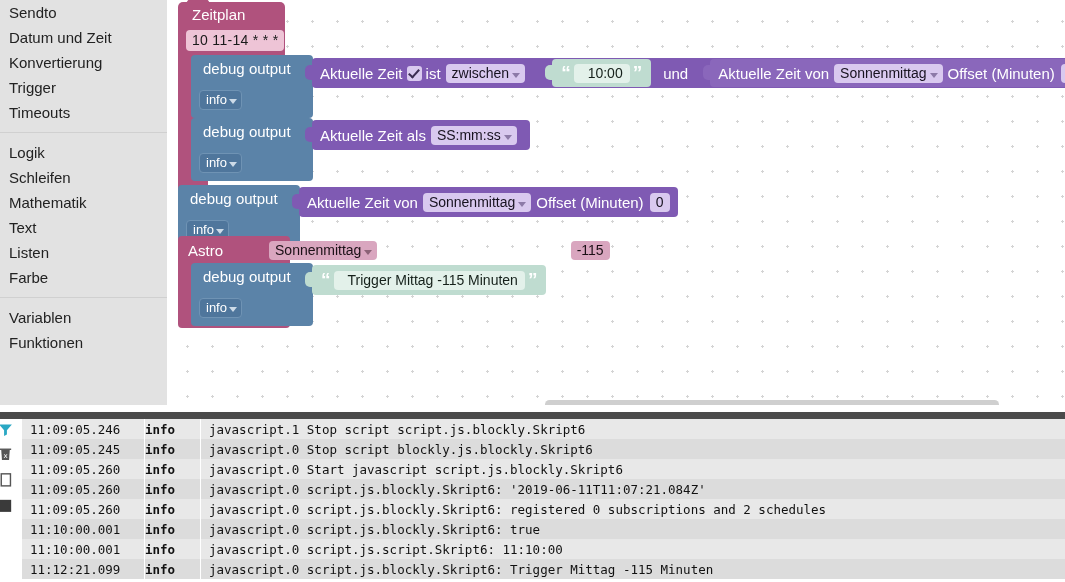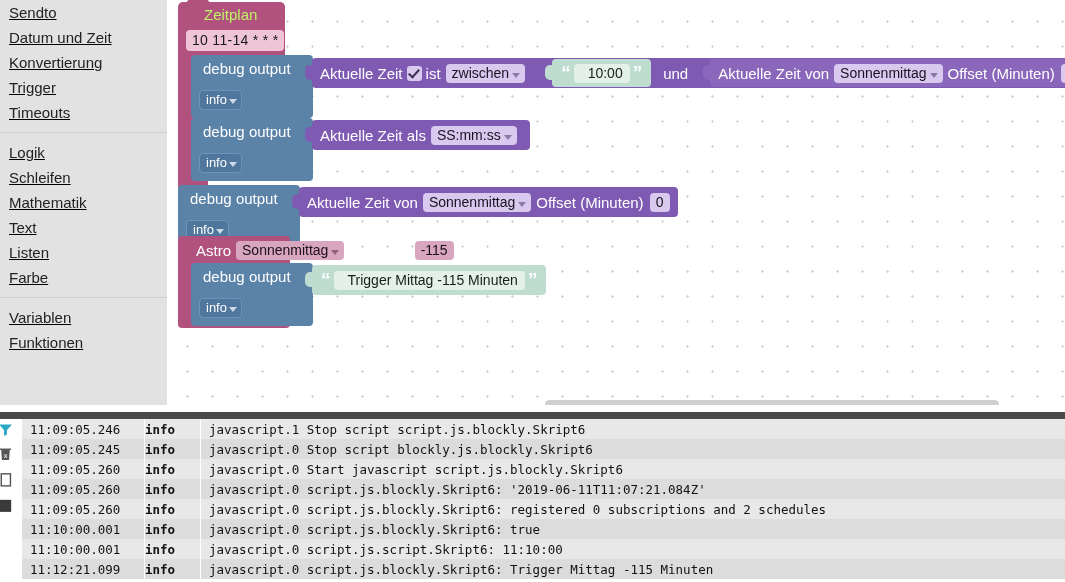--- a/index.html
+++ b/index.html
@@ -15,21 +15,20 @@
     overflow: hidden;
   }
 
   
   #sidebar {
     position: absolute; left: 0; top: 0;
     width: 167px; height: 414px;
     background: #e2e2e2;
     box-sizing: border-box;
     padding-top: 0px;
-    text-decoration: underline;
   }
   .tb-group { padding: 0; }
   .tb-sep {
     height: 1px; background: #d0d0d0;
     margin: 7px 0 7px 0;
   }
   .tb-item {
     font-size: 15px;
     color: #222222;
     padding: 4px 0 4px 9px;
@@ -63,22 +62,22 @@
     background: #b0527d;
     border-radius: 5px 5px 6px 6px;
   }
   #zeitplan .hat-bump {
     position: absolute; left: 7px; top: -4px;
     width: 26px; height: 9px;
     background: #b0527d;
     border-radius: 13px 13px 0 0;
   }
   .zt-title {
-    position: absolute; left: 26px; top: 4px;
-    font-size: 15px; color: #bef264;
+    position: absolute; left: 14px; top: 4px;
+    font-size: 15px; color: #ffffff;
   }
   .zt-field {
     position: absolute; left: 8px; top: 28px;
     background: #eec4d6;
     border-radius: 4px;
     padding: 2px 6px 3px 6px;
     font-size: 14px; color: #1a1a1a;
     white-space: nowrap;
     letter-spacing: 0.3px;
   }
@@ -216,26 +215,27 @@
   }
 
   
   #astro {
     left: 11px; top: 236px;
     width: 112px; height: 92px;
     background: #b0527d;
     border-radius: 4px;
   }
   #astro .astro-head {
-    position: absolute; left: 8px; top: 0;
+    position: absolute; left: 0; top: 0;
     height: 29px;
     display: flex; align-items: center;
     padding-left: 10px;
     color: #ffffff; font-size: 15px;
     white-space: nowrap;
+    gap: 41px;
   }
   .afield {
     background: #d9a6bf;
     color: #1b1016;
     border-radius: 4px;
     padding: 1px 16px 2px 6px;
     font-size: 14px;
     margin: 0 5px;
     position: relative;
     display: inline-block;

